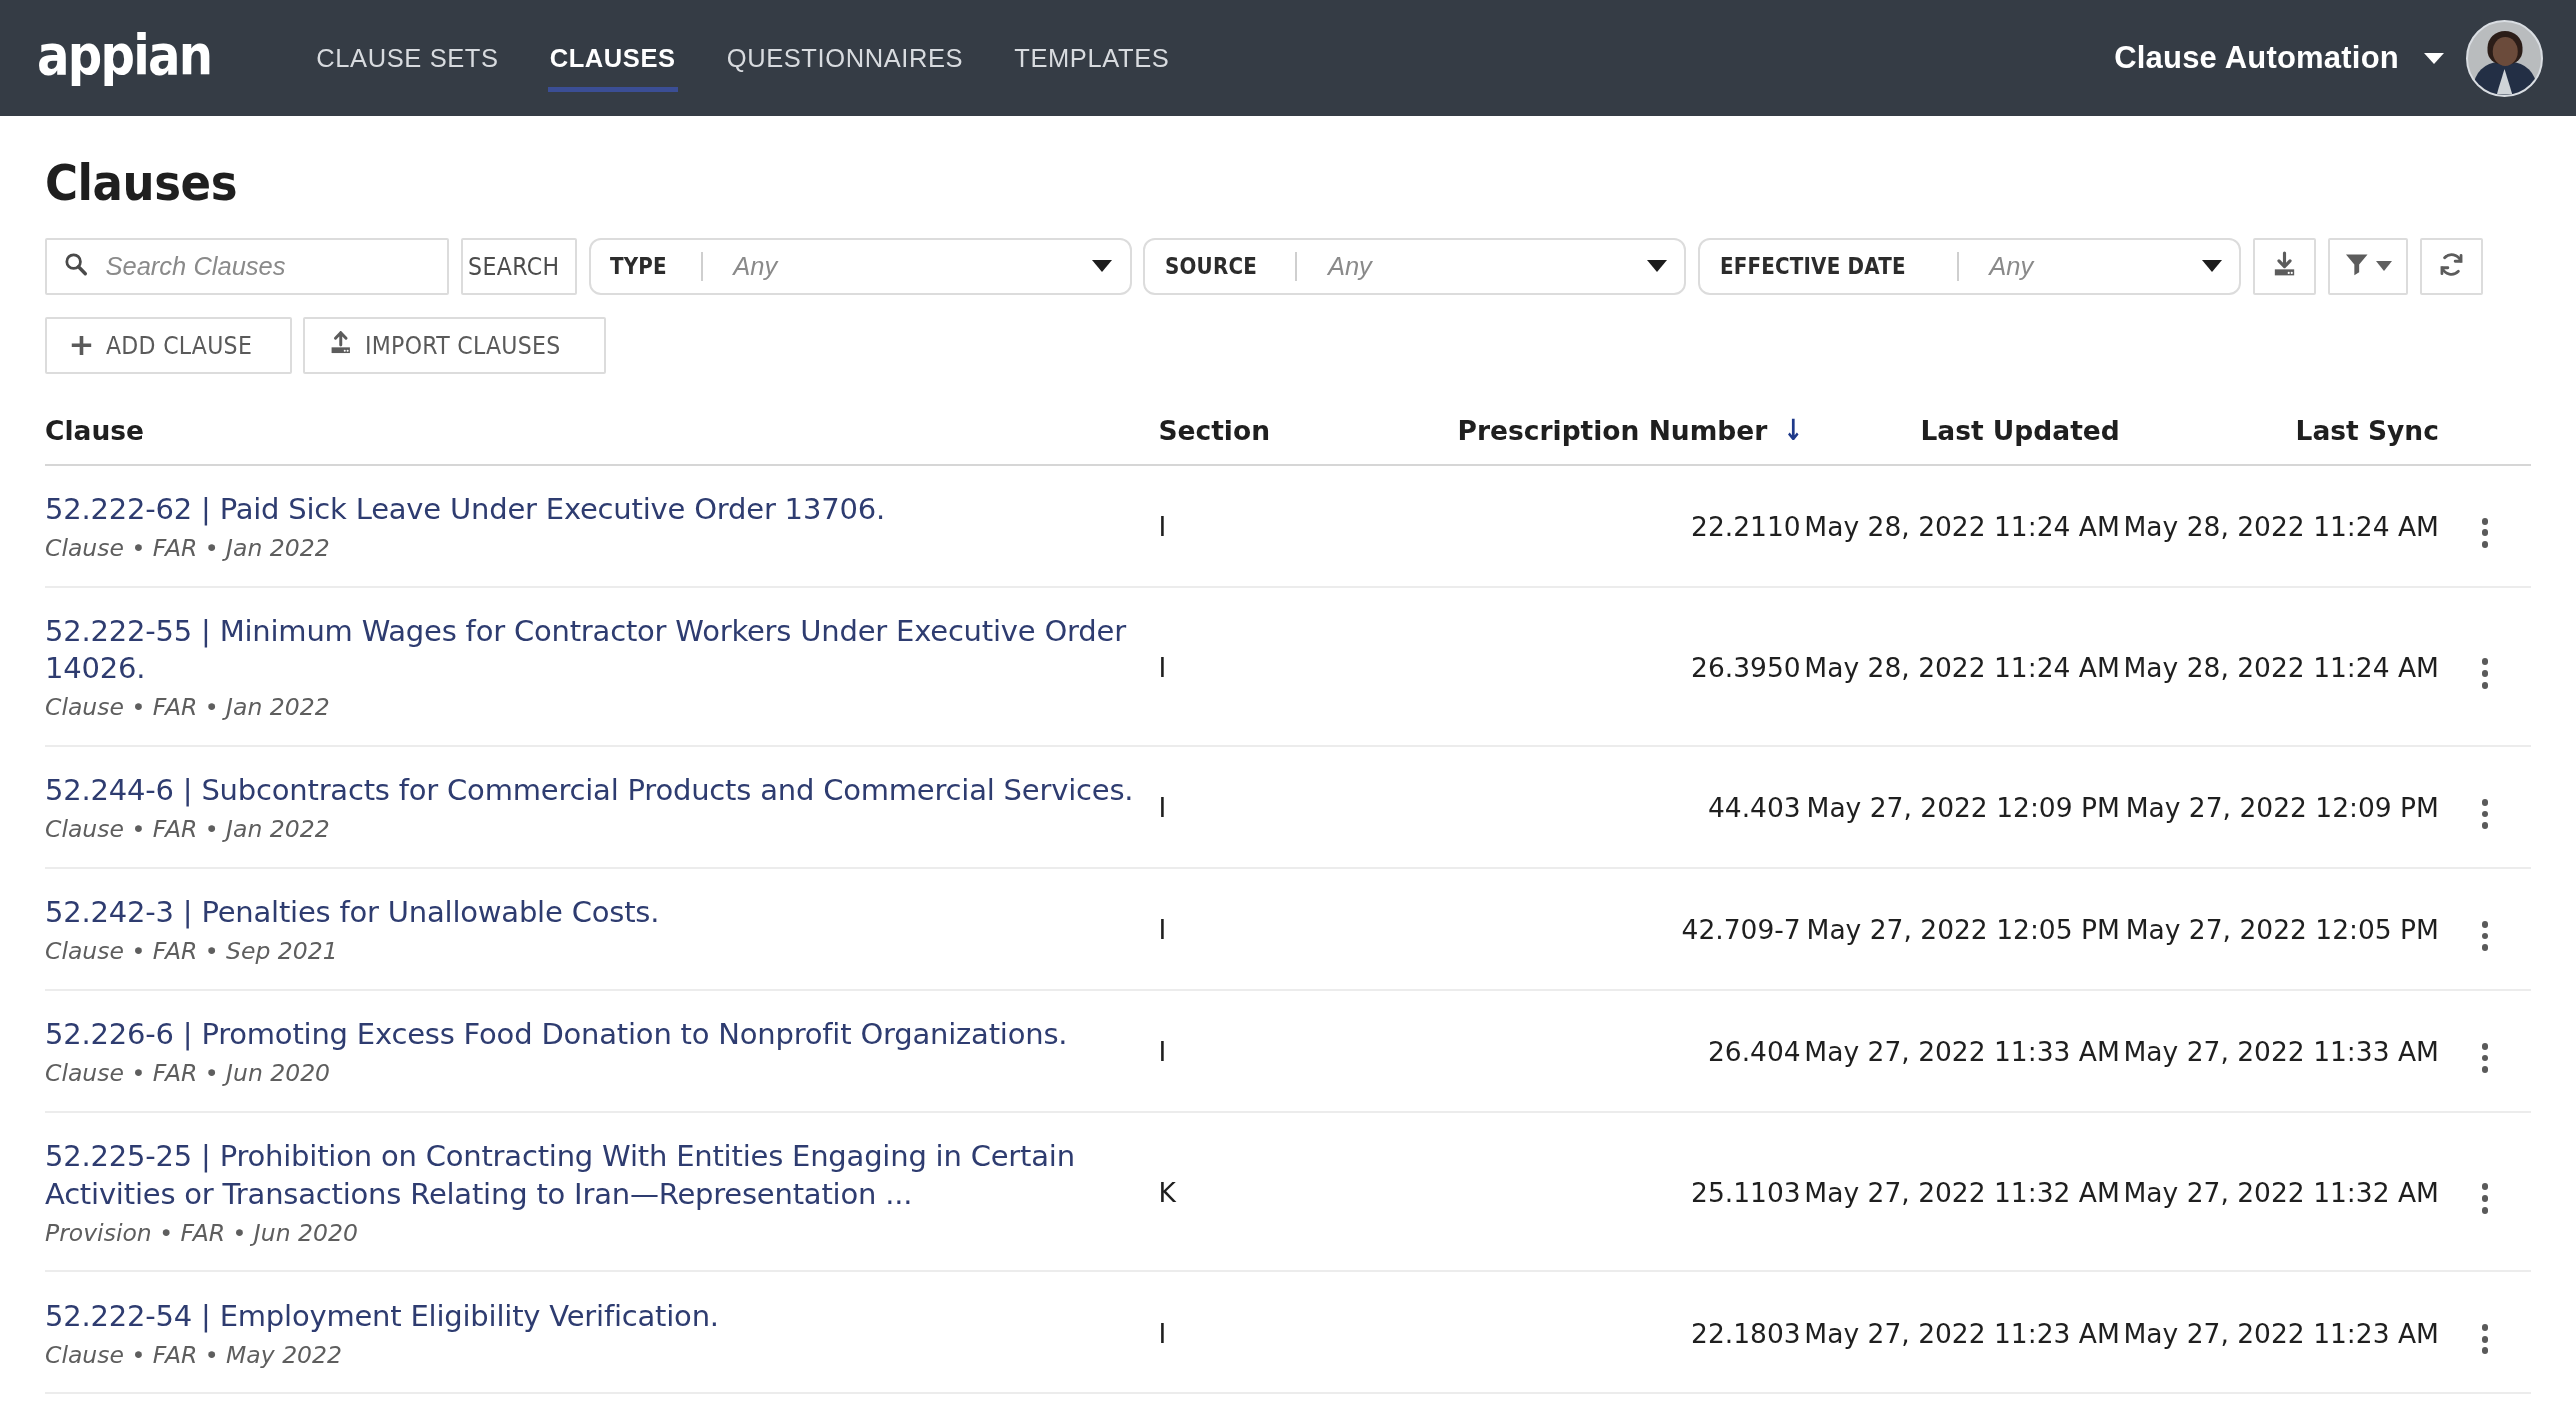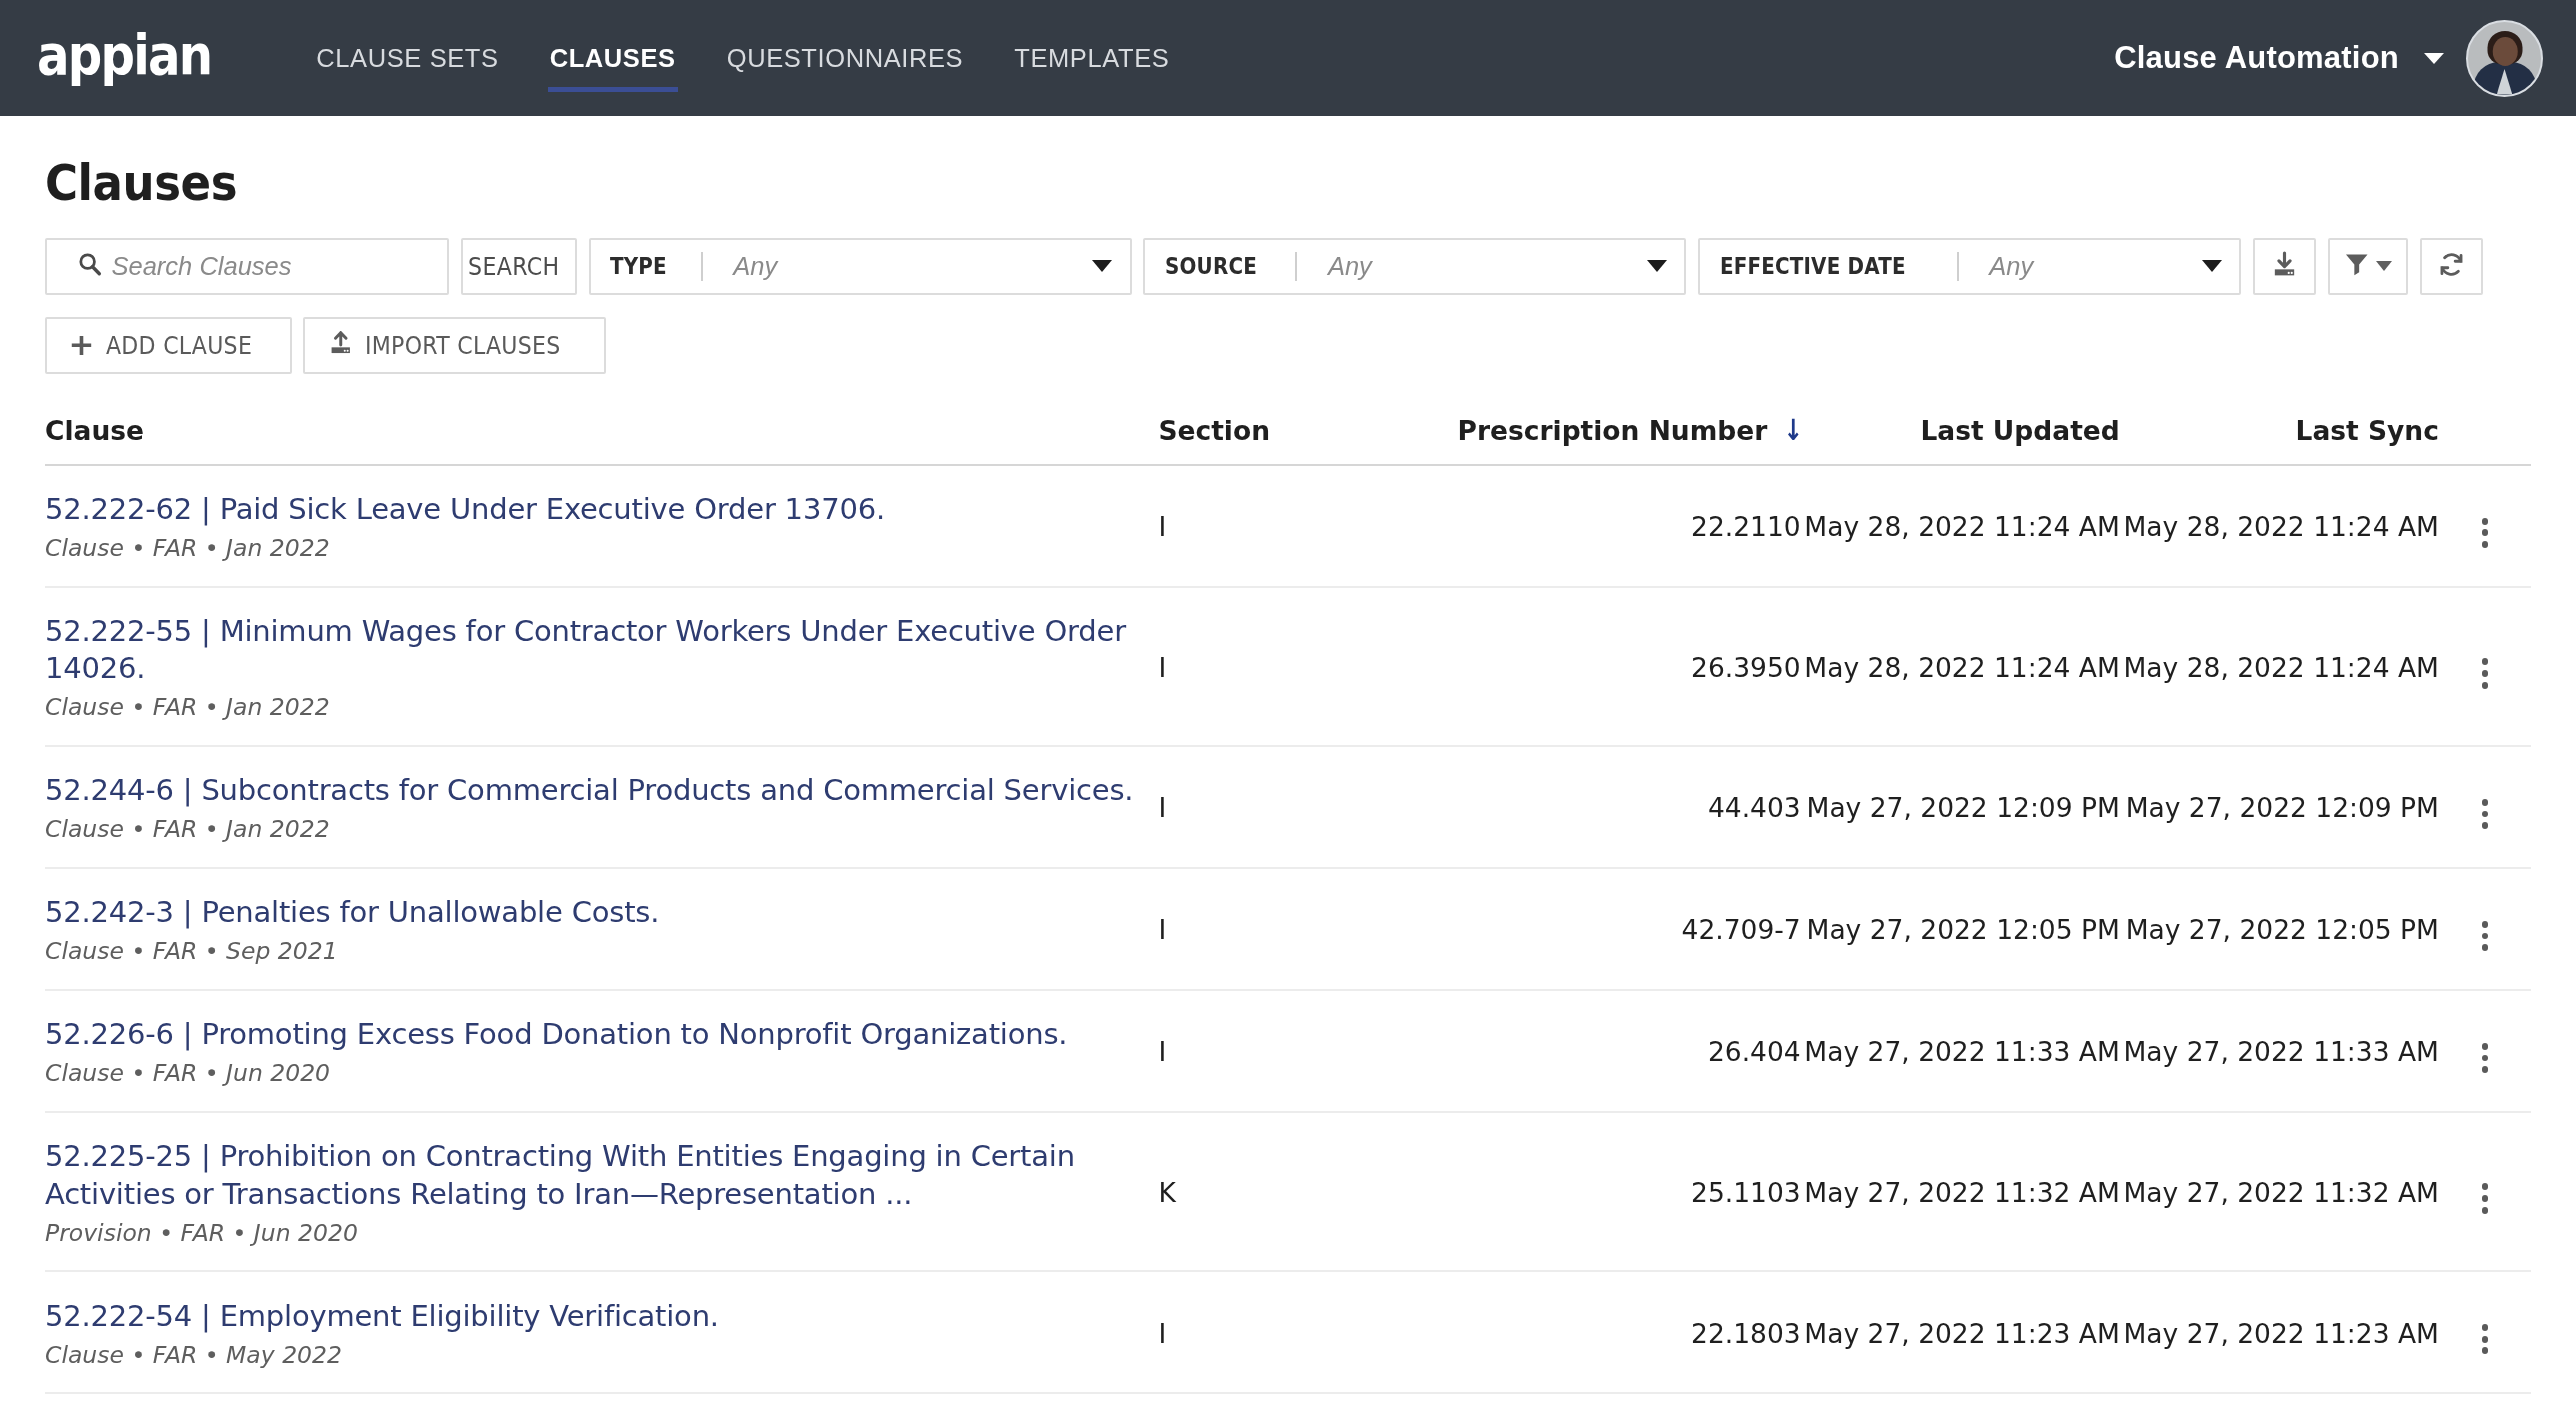--- a/index.html
+++ b/index.html
@@ -145,21 +145,21 @@
     margin-bottom: 22.6px;
   }
   .ctl {
     height: 57px;
     border: 2px solid #dcdcdc;
     background: #ffffff;
     display: flex;
     align-items: center;
     border-radius: 2px;
   }
-  .search-box { width: 404px; padding: 0 30px; gap: 9px; }
+  .search-box { width: 404px; padding: 0 16px; gap: 17px; }
   .search-icon { flex: 0 0 auto; }
   .search-input {
     border: none; outline: none;
     font-size: 25.5px;
     font-style: italic;
     color: #6b6b6b;
     font-family: "Liberation Sans", sans-serif;
     width: 100%;
     background: transparent;
   }
@@ -174,20 +174,21 @@
     font-family: "DejaVu Sans", sans-serif;
     transform: none;
   }
   .search-btn span { transform: scaleX(0.9); display: inline-block; }
 
   .dropdown {
     padding: 0 17.7px 0 19.6px;
     gap: 16px;
     position: relative;
     cursor: pointer;
+    border-radius: 12px;
   }
   .dd-type   { width: 543px; }
   .dd-source { width: 543px; }
   .dd-date   { width: 543px; }
   .dd-label {
     font-size: 22.6px;
     font-weight: 700;
     color: #2c2c2c;
     letter-spacing: 0.2px;
     white-space: nowrap;

